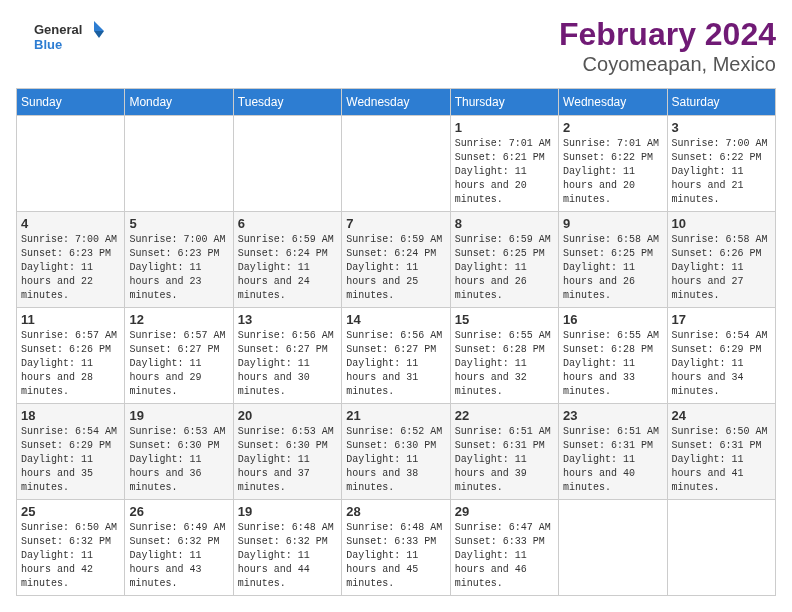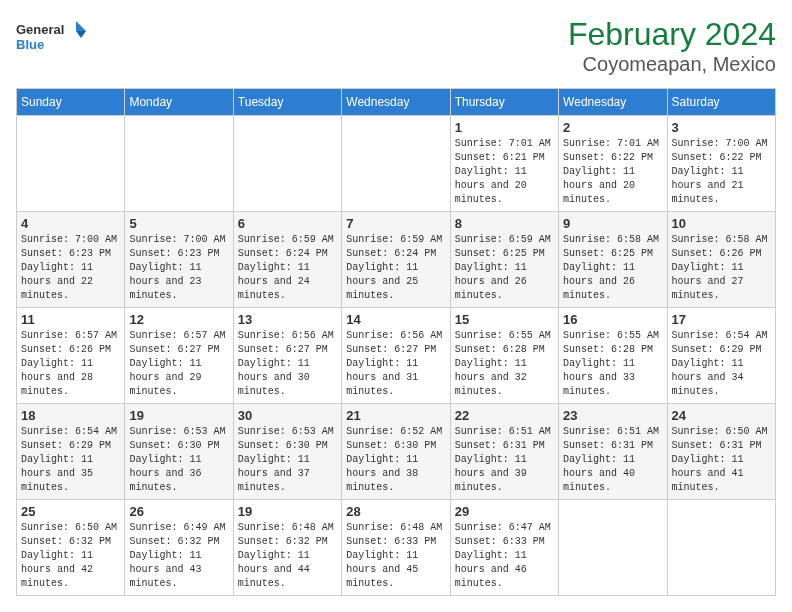--- a/index.html
+++ b/index.html
@@ -13,28 +13,29 @@
     .header-area {
       display: flex;
       justify-content: space-between;
       align-items: flex-start;
       margin-bottom: 12px;
     }
     .logo {
       display: flex;
       align-items: center;
       gap: 4px;
+      margin-left: 18px;
     }
     .title-area {
       text-align: right;
     }
     .month-title {
       font-size: 32px;
-      font-weight: normal;
-      color: #15803d;
+      font-weight: bold;
+      color: #701a75;
     }
     .location-title {
       font-size: 20px;
       color: #555;
     }
     table {
       width: 100%;
       border-collapse: collapse;
       font-size: 11px;
     }
@@ -189,21 +190,21 @@
       <tr>
         <td>
           <span class="day-number">18</span>
           <div class="day-info">Sunrise: 6:54 AM<br>Sunset: 6:29 PM<br>Daylight: 11 hours and 35 minutes.</div>
         </td>
         <td>
           <span class="day-number">19</span>
           <div class="day-info">Sunrise: 6:53 AM<br>Sunset: 6:30 PM<br>Daylight: 11 hours and 36 minutes.</div>
         </td>
         <td>
-          <span class="day-number">30</span>
+          <span class="day-number">20</span>
           <div class="day-info">Sunrise: 6:53 AM<br>Sunset: 6:30 PM<br>Daylight: 11 hours and 37 minutes.</div>
         </td>
         <td>
           <span class="day-number">21</span>
           <div class="day-info">Sunrise: 6:52 AM<br>Sunset: 6:30 PM<br>Daylight: 11 hours and 38 minutes.</div>
         </td>
         <td>
           <span class="day-number">22</span>
           <div class="day-info">Sunrise: 6:51 AM<br>Sunset: 6:31 PM<br>Daylight: 11 hours and 39 minutes.</div>
         </td>

